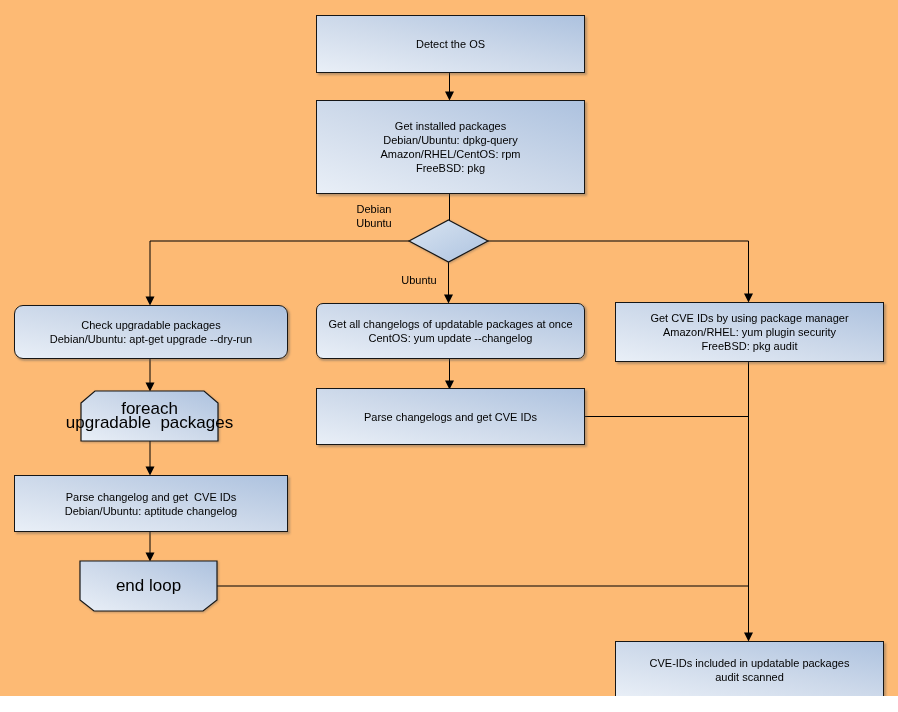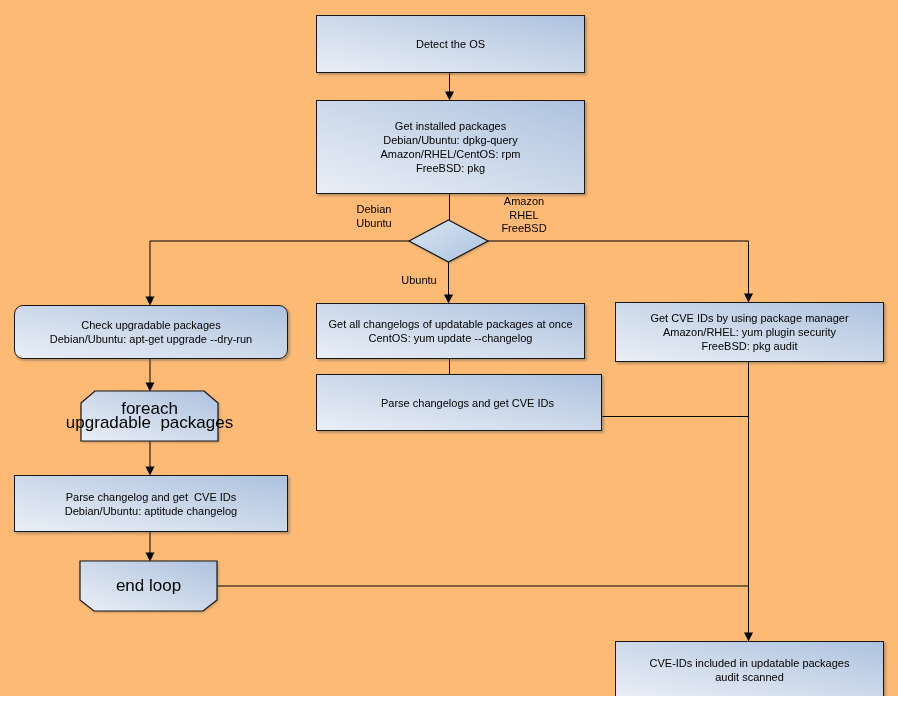--- a/index.html
+++ b/index.html
@@ -97,32 +97,32 @@
 Debian/Ubuntu: dpkg-query
 Amazon/RHEL/CentOS: rpm
 FreeBSD: pkg</span>
   </div>
 
   <div class="node" style="left:14px;top:305px;width:272px;height:52px;border-radius:9px;">
     <span>Check upgradable packages
 Debian/Ubuntu: apt-get upgrade --dry-run</span>
   </div>
 
-  <div class="node" style="left:316px;top:303px;width:267px;height:54px;">
+  <div class="node" style="left:316px;top:303px;width:267px;height:54px;border-radius:7px;">
     <span>Get all changelogs of updatable packages at once
 CentOS: yum update --changelog</span>
   </div>
 
   <div class="node" style="left:615px;top:302px;width:267px;height:58px;">
     <span>Get CVE IDs by using package manager
 Amazon/RHEL: yum plugin security
 FreeBSD: pkg audit</span>
   </div>
 
-  <div class="node" style="left:316px;top:374px;width:267px;height:55px;padding-left:17px;">
+  <div class="node" style="left:316px;top:388px;width:267px;height:55px;">
     <span>Parse changelogs and get CVE IDs</span>
   </div>
 
   <div class="node" style="left:14px;top:475px;width:272px;height:55px;">
     <span>Parse changelog and get  CVE IDs
 Debian/Ubuntu: aptitude changelog</span>
   </div>
 
   <div class="node" style="left:615px;top:641px;width:267px;height:55px;">
     <span>CVE-IDs included in updatable packages
@@ -134,19 +134,16 @@
 upgradable  packages</span>
   </div>
 
   <div class="shape-text" style="left:80px;top:561px;width:137px;height:50px;">
     <span>end loop</span>
   </div>
 
   <div class="edge-label" style="left:339px;top:203px;width:70px;">Debian
 Ubuntu</div>
 
-  <div class="edge-label" style="left:489px;top:195px;width:70px;">Amazon
-RHEL
-FreeBSD</div>
 
   <div class="edge-label" style="left:384px;top:274px;width:70px;">Ubuntu</div>
 
 </div>
 
 </body></html>

